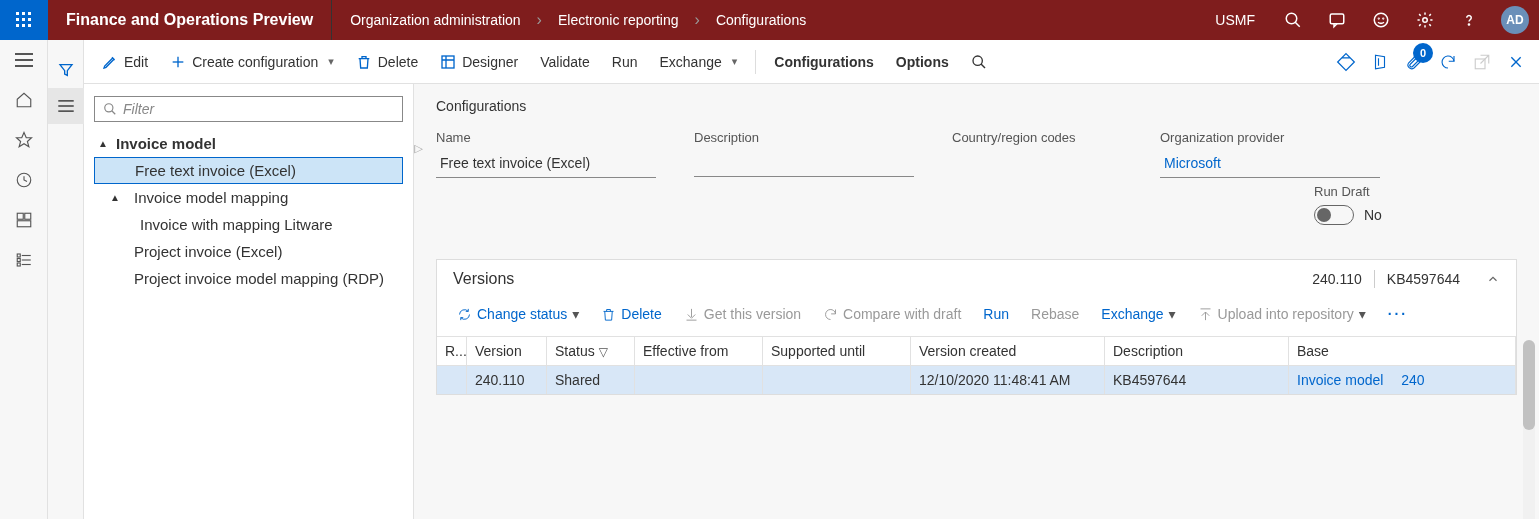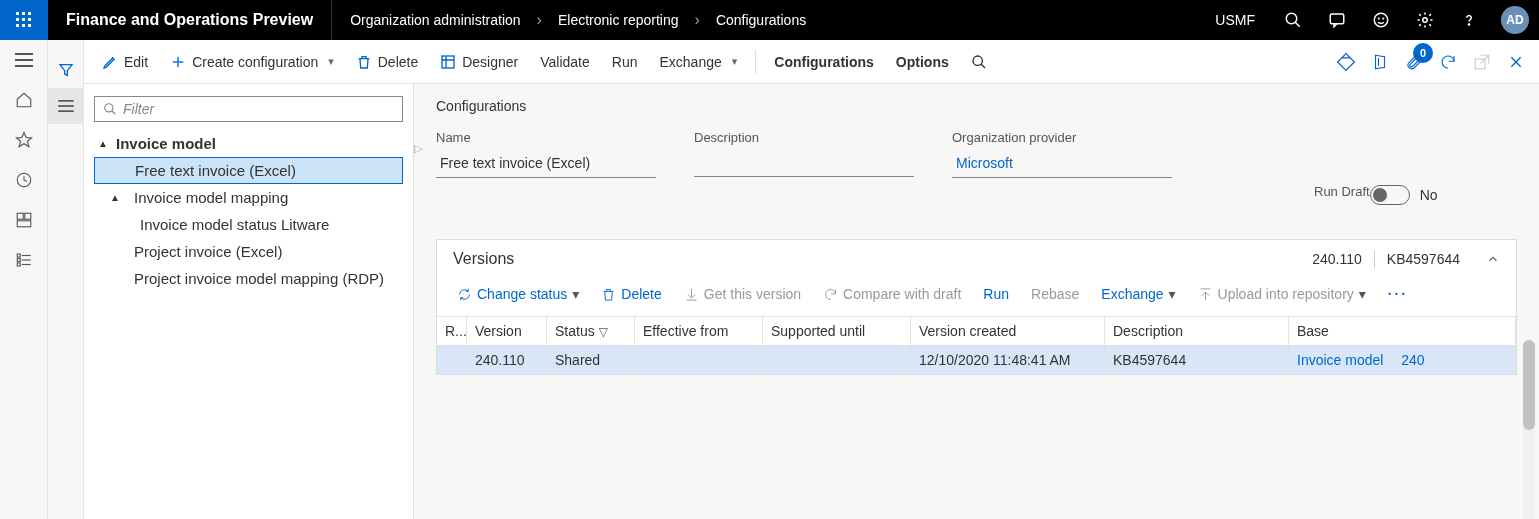--- a/index.html
+++ b/index.html
@@ -1,19 +1,19 @@
 <!DOCTYPE html>
 <html><head>
 <meta charset="utf-8">
 <style>
 * { box-sizing: border-box; margin: 0; padding: 0; }
 body { font-family: "Segoe UI", Arial, sans-serif; font-size: 14px; color: #333; background: #fff; width: 1539px; height: 519px; overflow: hidden; }
 
 
-.topbar { background: #000000; color: #fff; height: 40px; display: flex; align-items: center; font-size: 14px; }
+.topbar { background: #7f1d1d; color: #fff; height: 40px; display: flex; align-items: center; font-size: 14px; }
 .topbar .app-launcher { width: 48px; height: 40px; background: #0066cc; display: flex; align-items: center; justify-content: center; }
 .app-launcher svg rect { fill: #fff; }
 .topbar .app-title { padding: 0 18px; font-weight: 600; font-size: 16px; }
 .topbar .divider { width: 1px; height: 40px; background: #333; }
 .topbar .breadcrumb { padding-left: 18px; display: flex; align-items: center; gap: 16px; font-size: 14px; }
 .topbar .breadcrumb .sep { color: #999; font-size: 16px; }
 .topbar .spacer { flex: 1; }
 .topbar .right-controls { display: flex; align-items: center; gap: 0; }
 .topbar .company { padding: 0 16px; font-size: 14px; }
 .topbar .icon-btn { width: 44px; height: 40px; display: flex; align-items: center; justify-content: center; cursor: pointer; }
@@ -63,21 +63,21 @@
 .tree li.child2 { padding-left: 46px; }
 
 
 .right-pane { flex: 1; background: #f7f7f7; padding: 14px 22px; position: relative; overflow: hidden; }
 .right-pane .page-title { font-size: 14px; color: #333; margin-bottom: 16px; }
 .info-row { display: flex; gap: 38px; margin-bottom: 16px; }
 .info-col { display: flex; flex-direction: column; min-width: 200px; }
 .info-col .label { font-size: 13px; color: #555; margin-bottom: 6px; }
 .info-col .value { font-size: 14px; padding: 4px 4px 6px; border-bottom: 1px solid #888; min-height: 26px; min-width: 220px; }
 .info-col .value.link { color: #0066cc; }
-.toggle-row { display: flex; flex-direction: row; }
+.toggle-row { display: flex; flex-direction: column; }
 .toggle { display: flex; align-items: center; gap: 10px; }
 .toggle-pill { width: 40px; height: 20px; border-radius: 10px; border: 1px solid #666; position: relative; }
 .toggle-pill .knob { width: 14px; height: 14px; border-radius: 50%; background: #666; position: absolute; top: 2px; left: 2px; }
 
 
 .versions-panel { background: #fff; border: 1px solid #ddd; margin-top: 34px; }
 .versions-header { display: flex; align-items: center; padding: 10px 16px 8px; }
 .versions-header .vh-title { font-size: 16px; font-weight: 400; }
 .versions-header .vh-spacer { flex: 1; }
 .versions-header .vh-val { font-size: 14px; padding: 0 12px; }
@@ -351,21 +351,21 @@
               <span>Invoice model</span>
             </li>
             <li class="selected" style="padding-left:40px">
               <span>Free text invoice (Excel)</span>
             </li>
             <li class="sub" style="padding-left:40px">
               <span class="caret">▲</span>
               <span>Invoice model mapping</span>
             </li>
             <li class="child2">
-              <span>Invoice model status Litware</span>
+              <span>Invoice with mapping Litware</span>
             </li>
             <li style="padding-left:40px">
               <span>Project invoice (Excel)</span>
             </li>
             <li style="padding-left:40px">
               <span>Project invoice model mapping (RDP)</span>
             </li>
           </ul>
         </div>
       </div>
@@ -373,20 +373,23 @@
       <div class="right-pane">
         <div class="page-title">Configurations</div>
         <div class="info-row">
           <div class="info-col">
             <div class="label">Name</div>
             <div class="value">Free text invoice (Excel)</div>
           </div>
           <div class="info-col">
             <div class="label">Description</div>
             <div class="value"></div>
+          </div>
+          <div class="info-col" style="min-width:170px">
+            <div class="label">Country/region codes</div>
           </div>
           <div class="info-col">
             <div class="label">Organization provider</div>
             <div class="value link">Microsoft</div>
           </div>
         </div>
         <div class="toggle-row" style="margin-left:878px; margin-top:-10px">
             <div class="label" style="font-size:13px; color:#555; margin-bottom:6px">Run Draft</div>
             <div class="toggle">
               <div class="toggle-pill">

